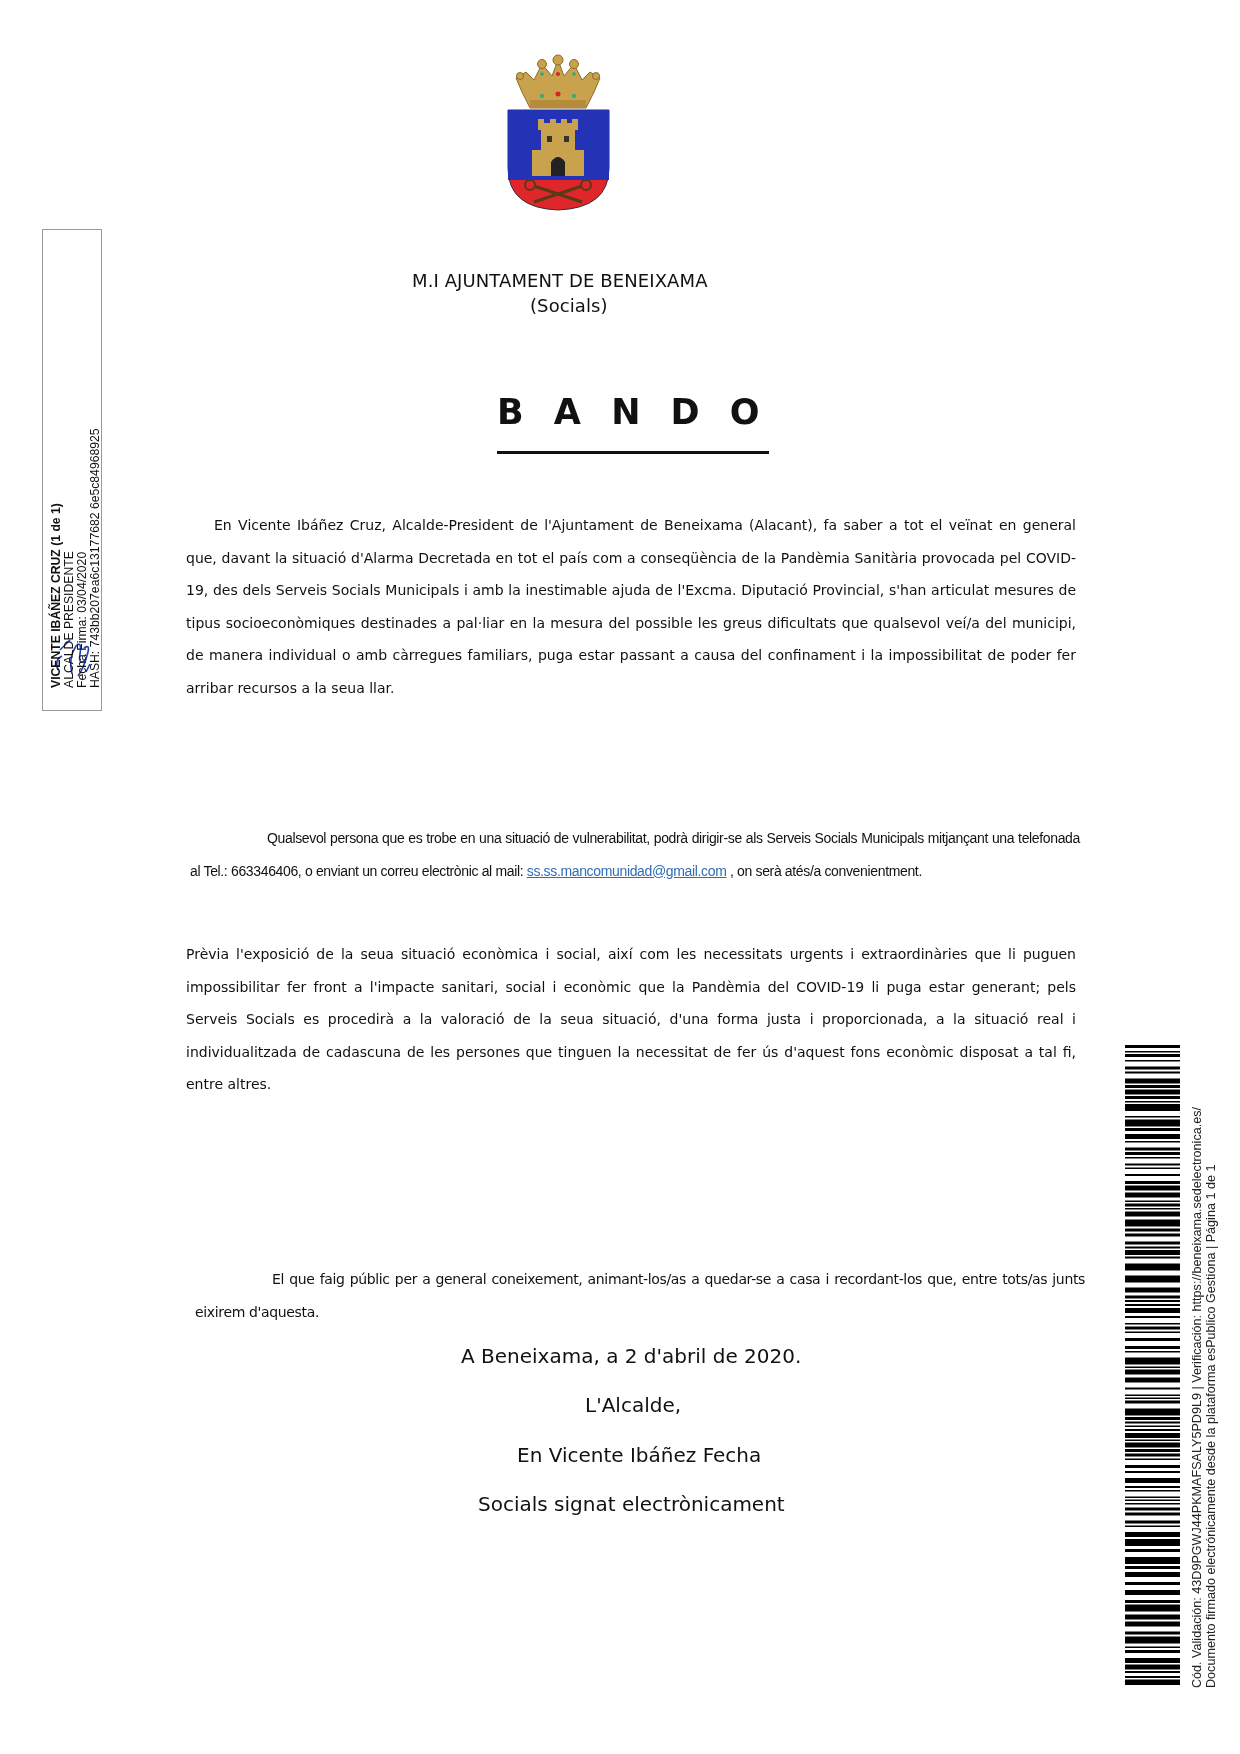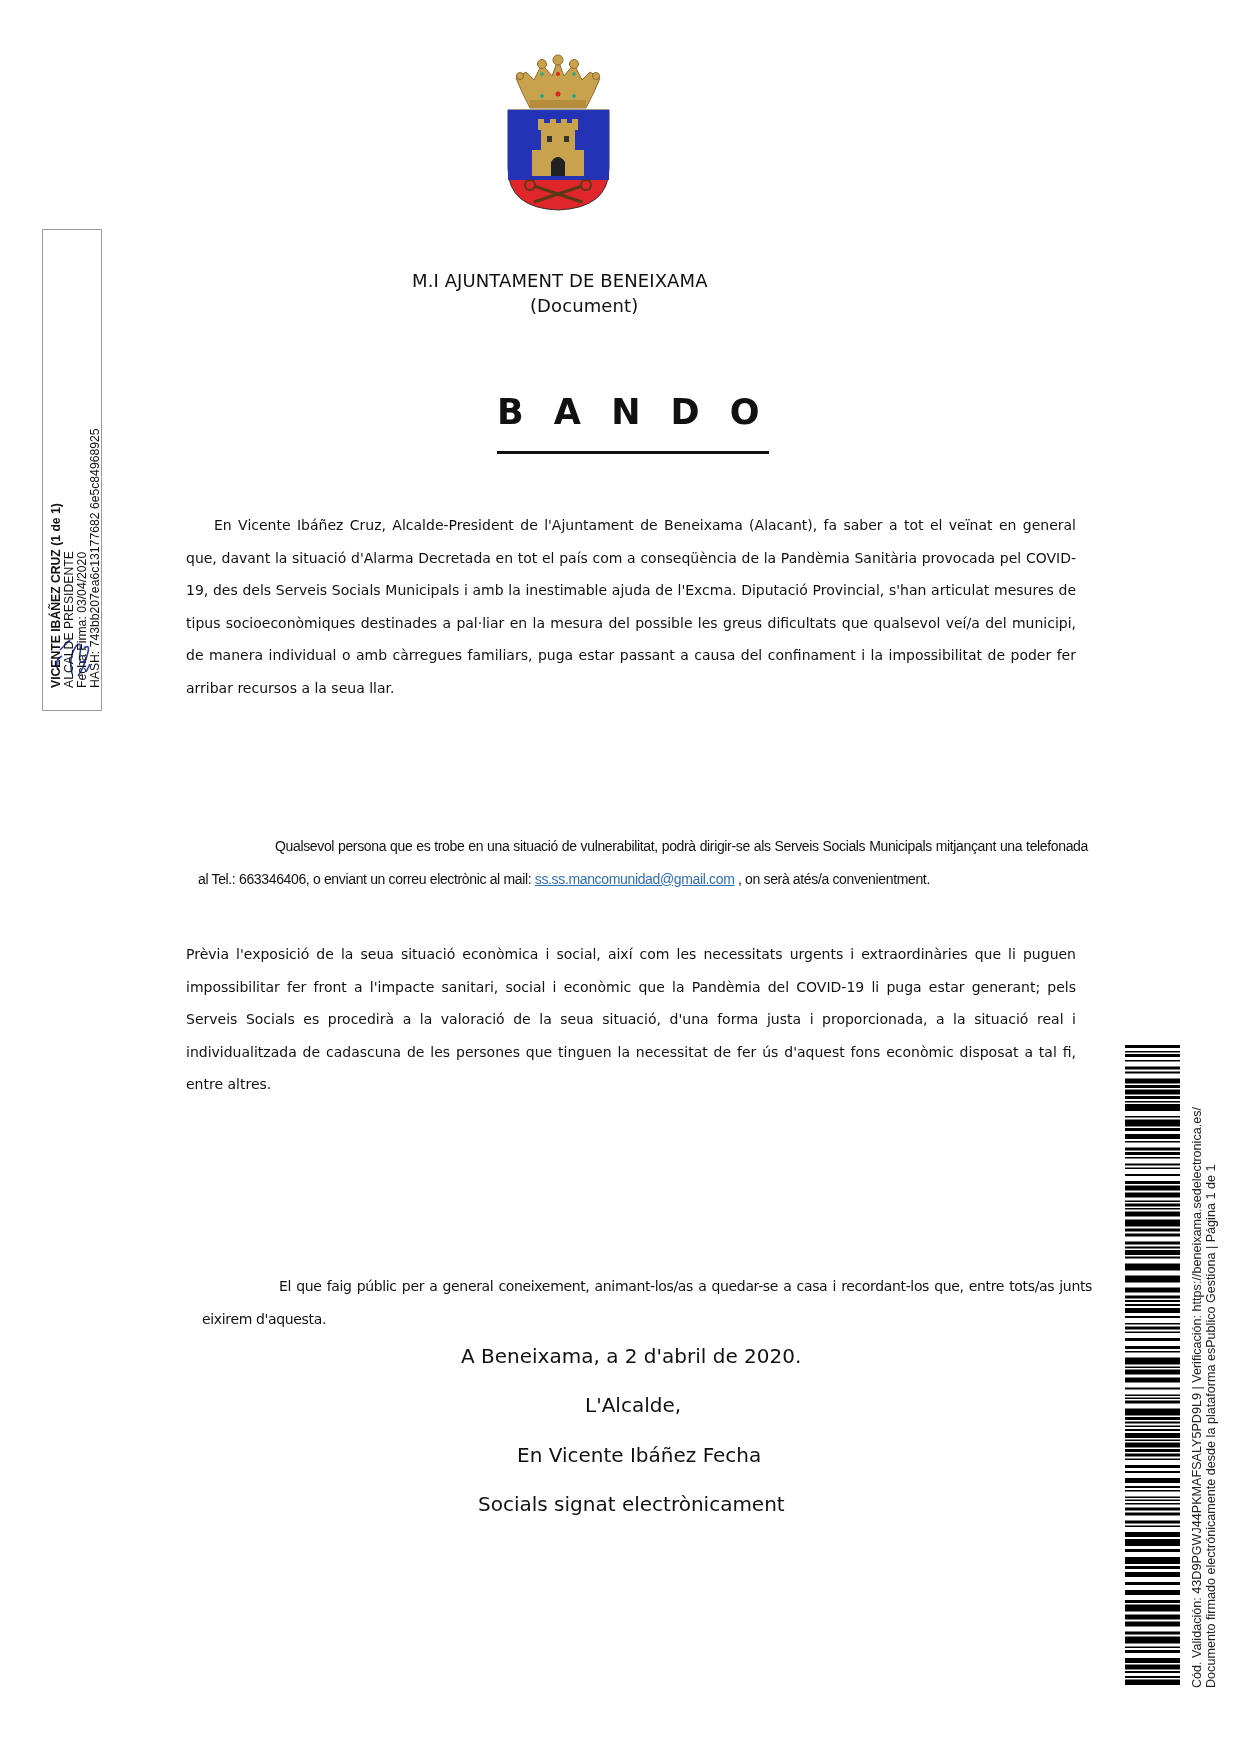--- a/index.html
+++ b/index.html
@@ -106,32 +106,32 @@
 
     <g stroke="#5a3a14" stroke-width="3" fill="none">
       <line x1="28" y1="136" x2="76" y2="152"></line>
       <line x1="76" y1="136" x2="28" y2="152"></line>
       <circle cx="24" cy="135" r="5" stroke-width="2"></circle>
       <circle cx="80" cy="135" r="5" stroke-width="2"></circle>
     </g>
   </svg>
 
   <div class="org org-name">M.I AJUNTAMENT DE BENEIXAMA</div>
-  <div class="org org-prov">(Document)</div>
+  <div class="org org-prov">(Socials)</div>
 
   <div class="title">B A N D O</div>
 
   <p class="body-text p1" style="margin:0">En Vicente Ibáñez Cruz, Alcalde-President de l'Ajuntament de Beneixama (Alacant), fa saber a tot el veïnat en general que, davant la situació d'Alarma Decretada en tot el país com a conseqüència de la Pandèmia Sanitària provocada pel COVID-19, des dels Serveis Socials Municipals i amb la inestimable ajuda de l'Excma. Diputació Provincial, s'han articulat mesures de tipus socioeconòmiques destinades a pal·liar en la mesura del possible les greus dificultats que qualsevol veí/a del municipi, de manera individual o amb càrregues familiars, puga estar passant a causa del confinament i la impossibilitat de poder fer arribar recursos a la seua llar.</p>
 
-  <p class="body-text p2" style="margin:12px">
+  <p class="body-text p2" style="margin:4px">
     <span>Qualsevol persona que es trobe en una situació de vulnerabilitat, podrà dirigir-se als Serveis Socials Municipals mitjançant una telefonada al Tel.: 663346406, o enviant un correu electrònic al mail: </span><a class="email" href="mailto:ss.ss.mancomunidad@gmail.com">ss.ss.mancomunidad@gmail.com</a><span> , on serà atés/a convenientment.</span>
   </p>
 
   <p class="body-text p3" style="margin:0">Prèvia l'exposició de la seua situació econòmica i social, així com les necessitats urgents i extraordinàries que li puguen impossibilitar fer front a l'impacte sanitari, social i econòmic que la Pandèmia del COVID-19 li puga estar generant; pels Serveis Socials es procedirà  a la valoració de la seua situació, d'una forma justa i proporcionada, a la situació real i individualitzada de cadascuna de les persones que tinguen la necessitat de fer ús d'aquest fons econòmic disposat a tal fi, entre altres.</p>
-  <p class="body-text p5" style="margin:16px">El que faig públic per a general coneixement, animant-los/as a quedar-se a casa i recordant-los que, entre tots/as junts eixirem d'aquesta.</p>
+  <p class="body-text p5" style="margin:9px">El que faig públic per a general coneixement, animant-los/as a quedar-se a casa i recordant-los que, entre tots/as junts eixirem d'aquesta.</p>
 
   <div class="closing c-date">A Beneixama, a 2 d'abril de 2020.</div>
   <div class="closing c-role">L'Alcalde,</div>
   <div class="closing c-name">En Vicente Ibáñez Fecha</div>
   <div class="closing c-signed">Socials signat electrònicament</div>
 
   <div class="sigbox"></div>
   <svg class="sig-scribble" viewBox="0 0 45 70">
     <path d="M8 60 Q4 50 12 46 M10 40 L20 30 M22 64 Q18 48 26 36 Q32 30 30 44 Q28 56 36 50 M28 66 Q34 58 38 42 Q40 34 34 38 M36 62 L40 54" stroke="#2340b0" stroke-width="1.6" fill="none"></path>
   </svg>

